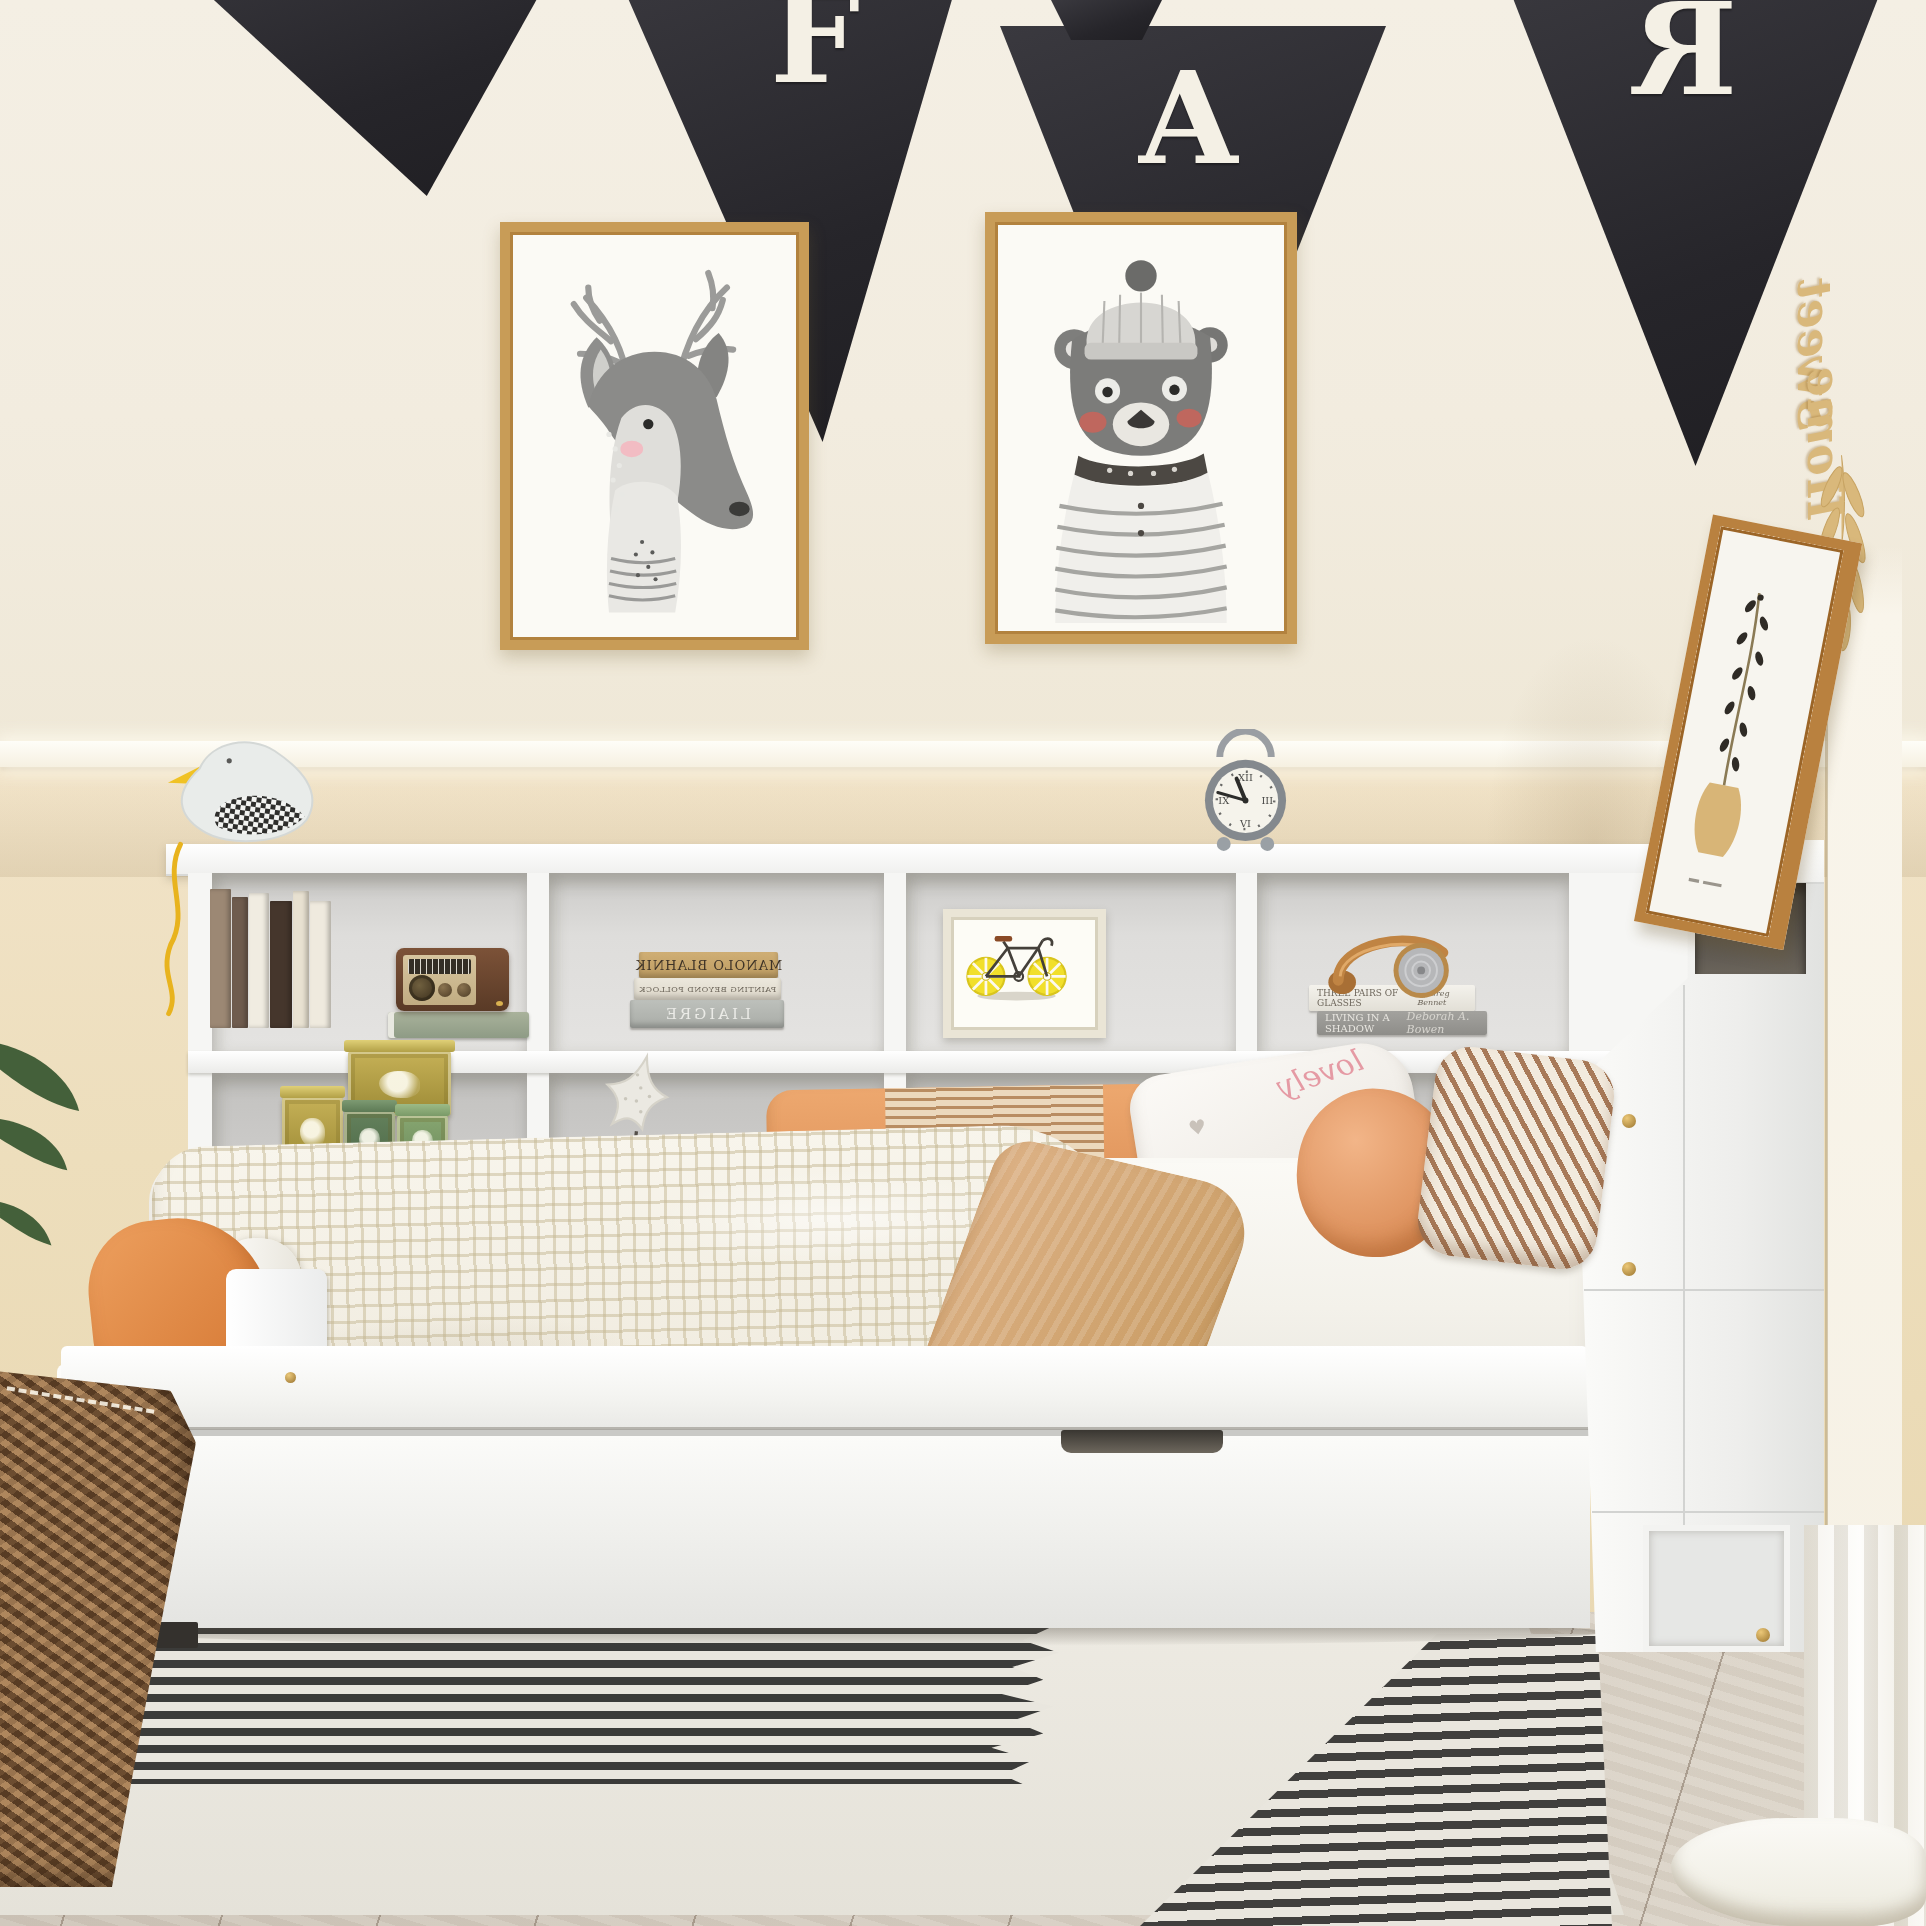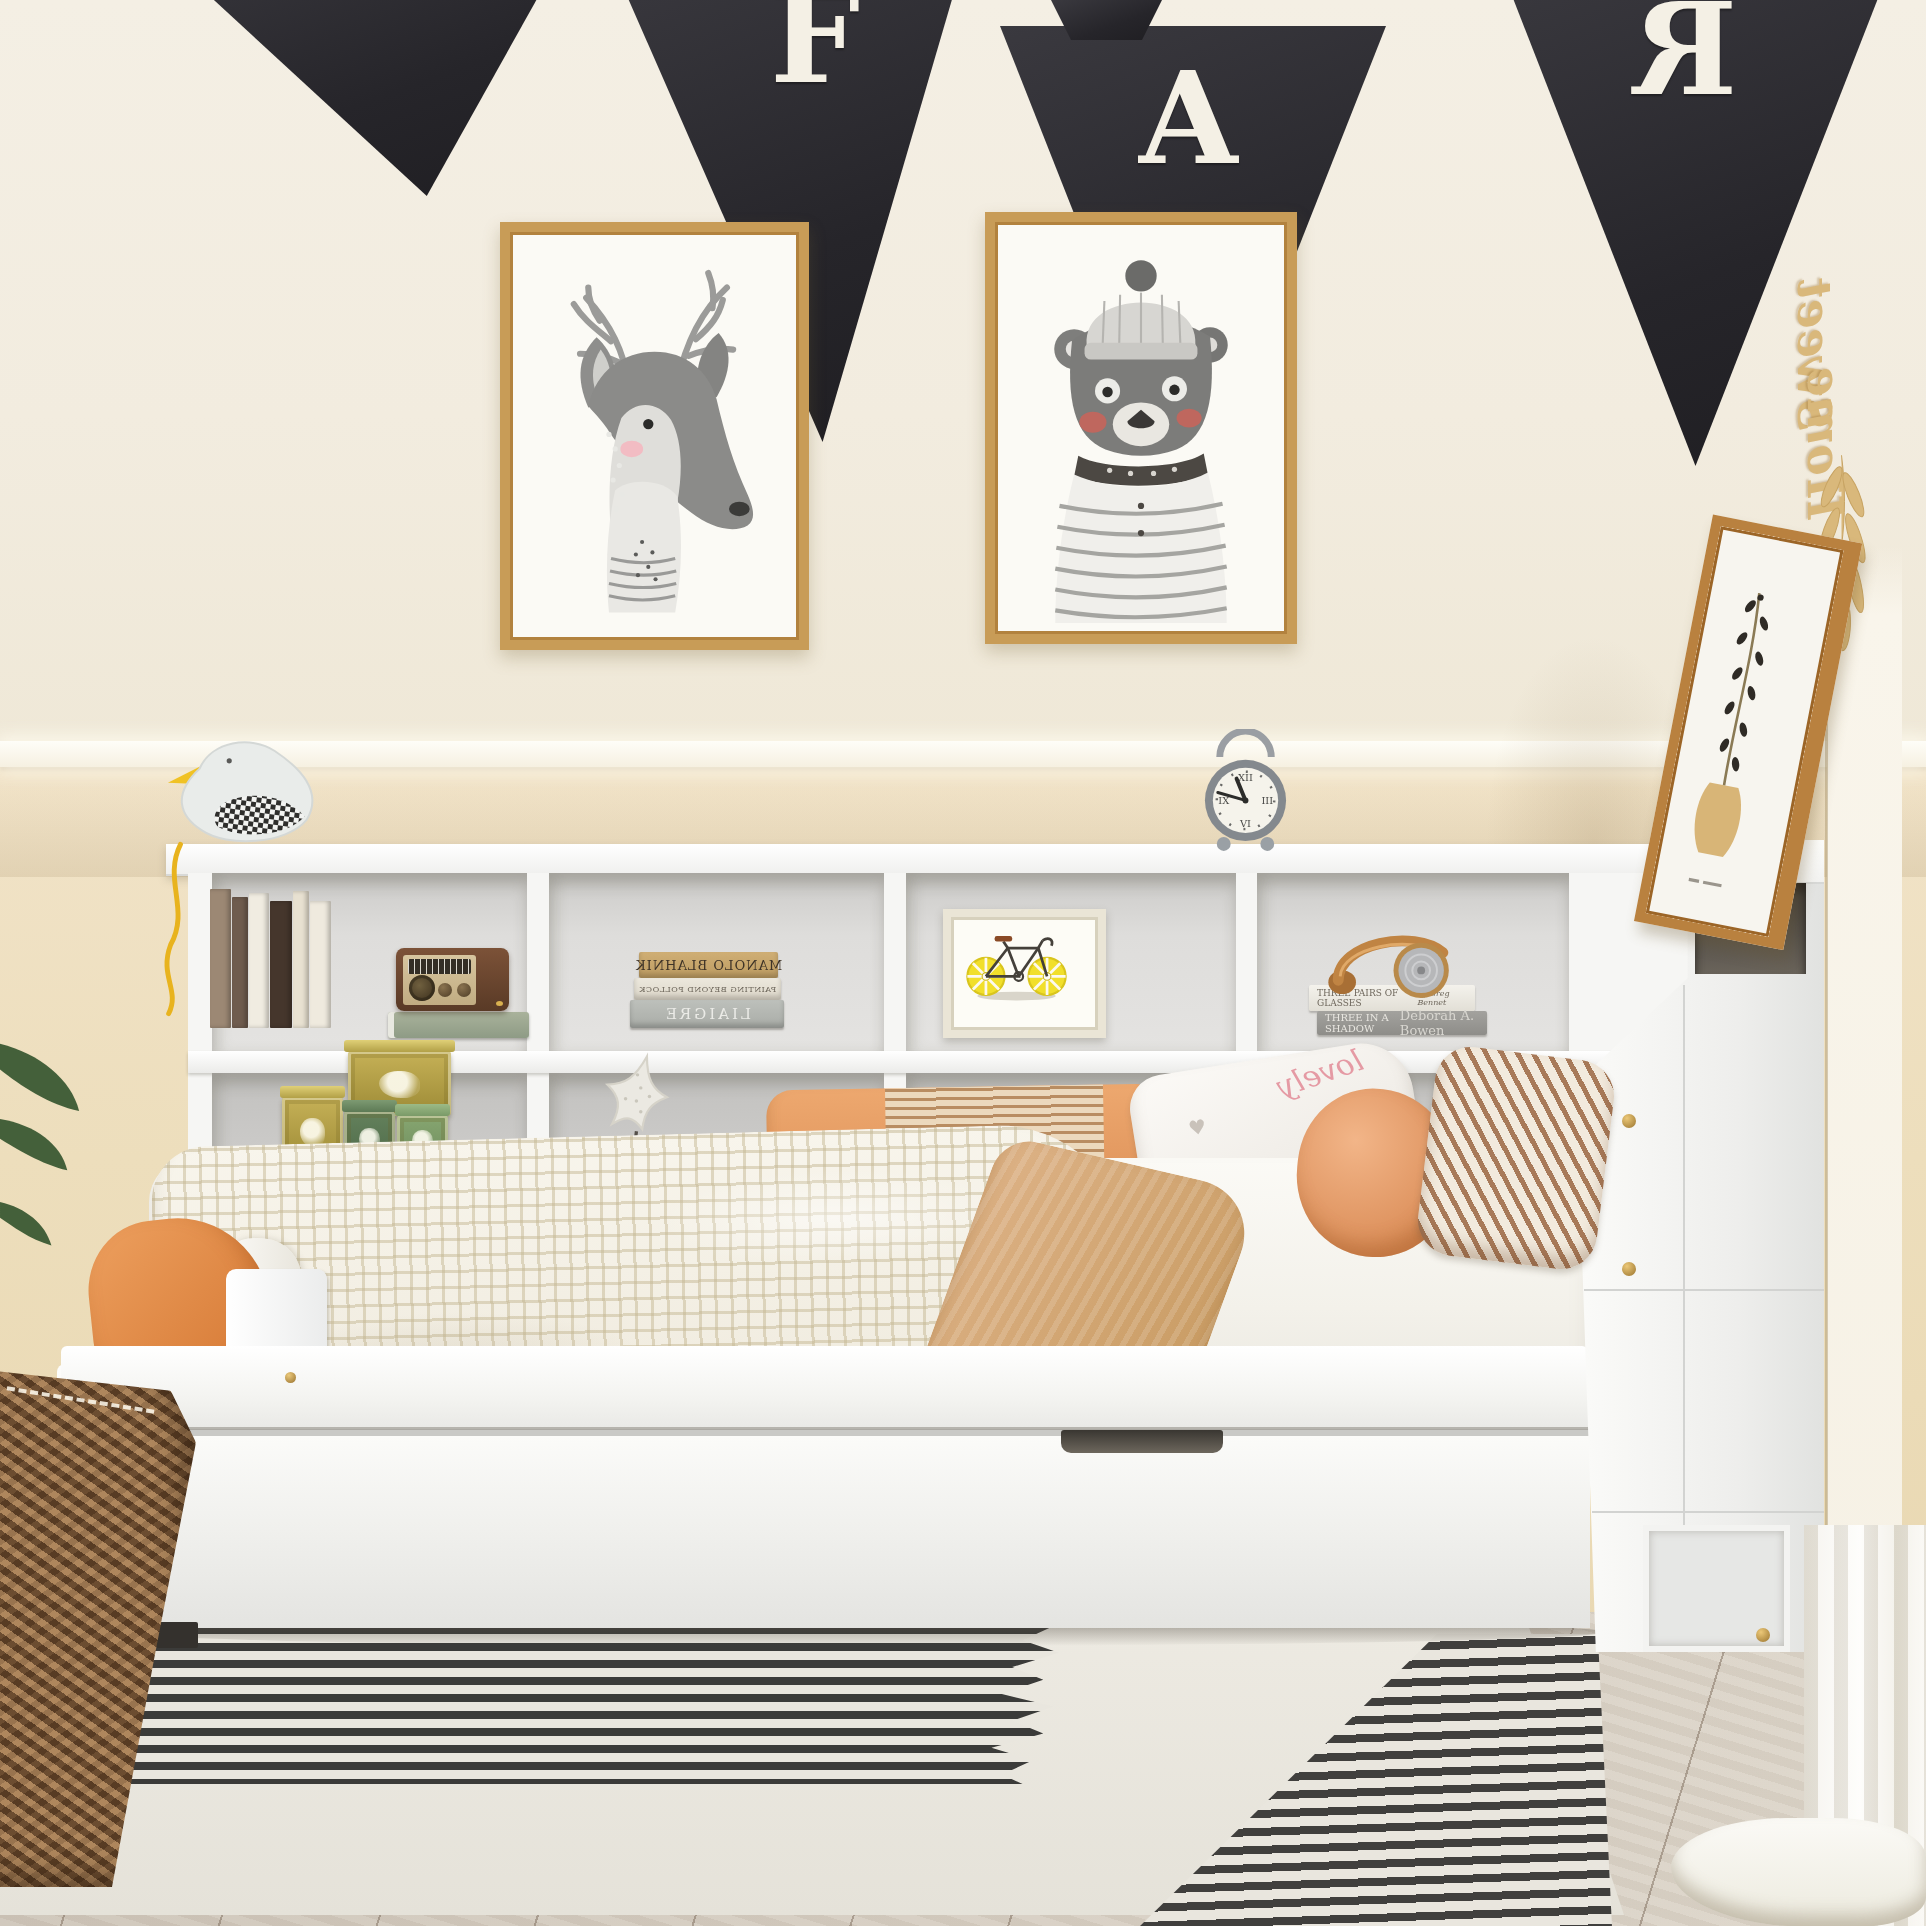--- a/index.html
+++ b/index.html
@@ -117,21 +117,21 @@
   
   .flatA{left:1309px;top:985px;width:166px;height:26px;border-radius:2px;
     background:linear-gradient(180deg,#f4f2ec,#e2dfd6);box-shadow:0 2px 2px rgba(70,65,55,.3);
     color:#6e675c;font-size:9px;font-family:"DejaVu Serif",serif;display:flex;align-items:center;
     justify-content:space-between;padding:0 8px;box-sizing:border-box;}
   .flatA .auth{font-style:italic;font-size:8px;}
   .flatB{left:1317px;top:1011px;width:170px;height:24px;border-radius:2px;
     background:linear-gradient(180deg,#a3a29e,#8e8d89);box-shadow:0 2px 2px rgba(70,65,55,.35);
     color:#e9e7e1;font-size:10px;font-family:"DejaVu Serif",serif;display:flex;align-items:center;
     justify-content:space-between;padding:0 8px;box-sizing:border-box;}
-  .flatB .auth{font-size:13px;color:#d8d6d0;}
+  .flatB .auth{font-style:italic;font-size:11px;color:#d8d6d0;}
   .headphones{left:1320px;top:923px;width:149px;height:79px;}
 
   
   .tin{position:absolute;border-radius:4px;box-shadow:inset 0 0 0 3px rgba(255,250,220,.45),
     inset 0 0 0 7px rgba(110,95,30,.22),0 3px 4px rgba(70,60,30,.35);}
   .tin::before{content:"";position:absolute;left:-4%;right:-4%;top:-11px;height:12px;border-radius:3px;}
   .tin::after{content:"";position:absolute;left:30%;top:30%;width:40%;height:42%;opacity:.9;
     border-radius:50% 50% 42% 58%;background:radial-gradient(circle at 45% 40%,#fffdf2 35%,rgba(255,253,242,.15) 75%);}
   .tin-gold{background:linear-gradient(180deg,#c6b157,#9c8a35);}
   .tin-gold::before{background:linear-gradient(180deg,#e0d077,#b2a047);}
@@ -452,21 +452,21 @@
       <path d="M84,12 C90,8 94,12 92,17" stroke="#44403a" stroke-width="2.5" fill="none"></path>
       <circle cx="62" cy="45" r="4" stroke="#44403a" stroke-width="2" fill="none"></circle>
     </svg>
   </div>
 
   <div class="flatA abs">
     <span>THREE PAIRS OF GLASSES</span>
     <span class="auth">by Greg Bennet</span>
   </div>
   <div class="flatB abs">
-    <span>THREE IN A SHADOW</span>
+    <span>LIVING IN A SHADOW</span>
     <span class="auth">Deborah A. Bowen</span>
   </div>
   <svg class="abs headphones" viewBox="0 0 150 80">
     <ellipse cx="22" cy="60" rx="14" ry="12" fill="#a86f35"></ellipse>
     <path d="M18,58 C18,20 95,6 124,30" stroke="#c08443" stroke-width="11" fill="none" stroke-linecap="round"></path>
     <path d="M20,54 C22,24 92,12 118,30" stroke="#e0a968" stroke-width="3" fill="none"></path>
     <circle cx="102" cy="48" r="28" fill="#b98a4a"></circle>
     <circle cx="102" cy="48" r="23" fill="#b6b7b9"></circle>
     <circle cx="102" cy="48" r="16" fill="none" stroke="#cdced0" stroke-width="2"></circle>
     <circle cx="102" cy="48" r="9" fill="none" stroke="#cdced0" stroke-width="2"></circle>

